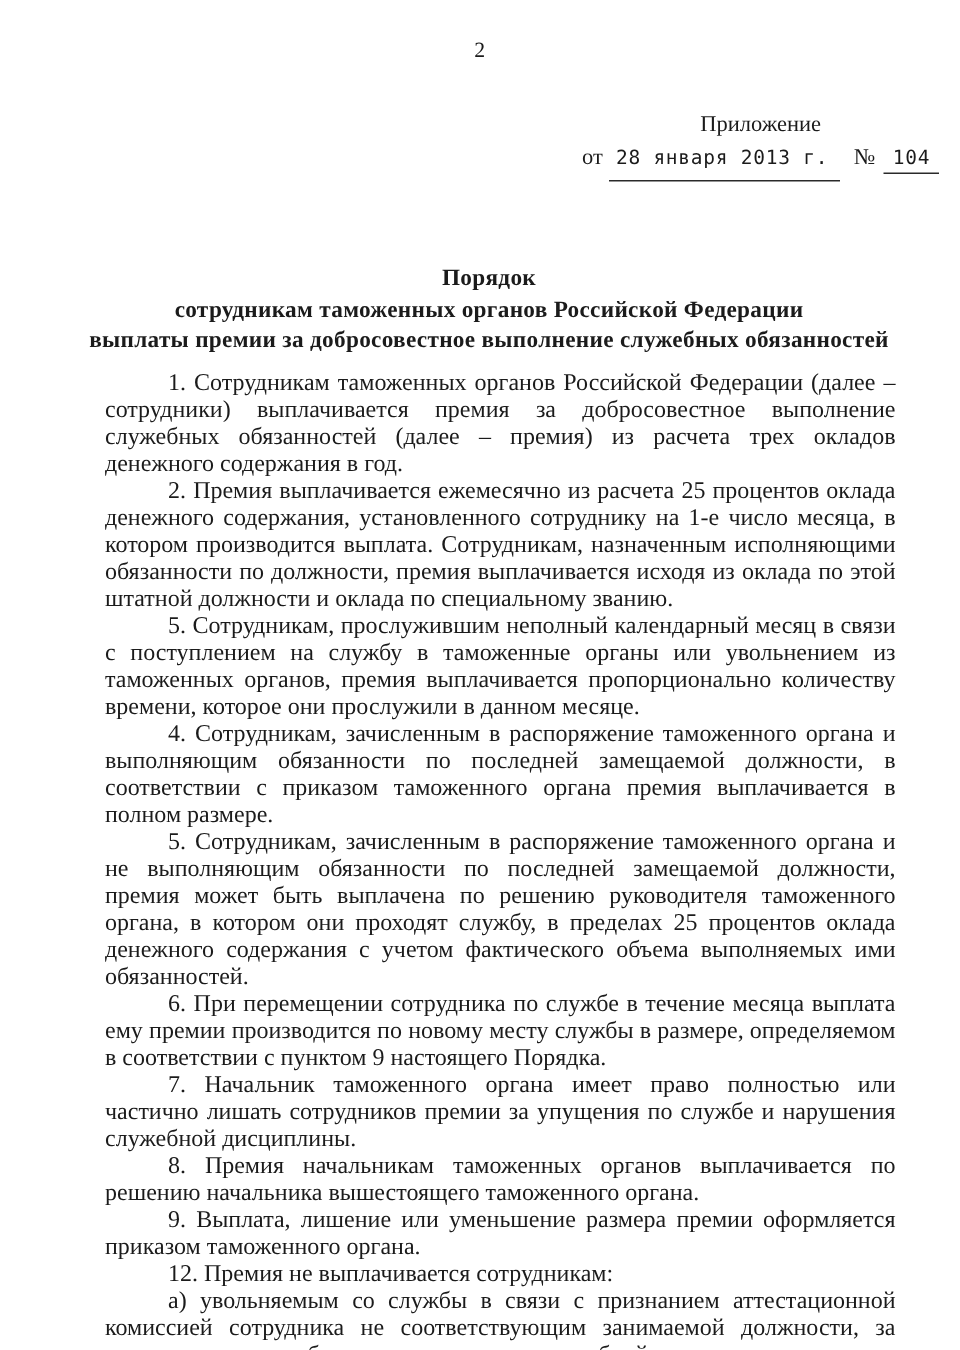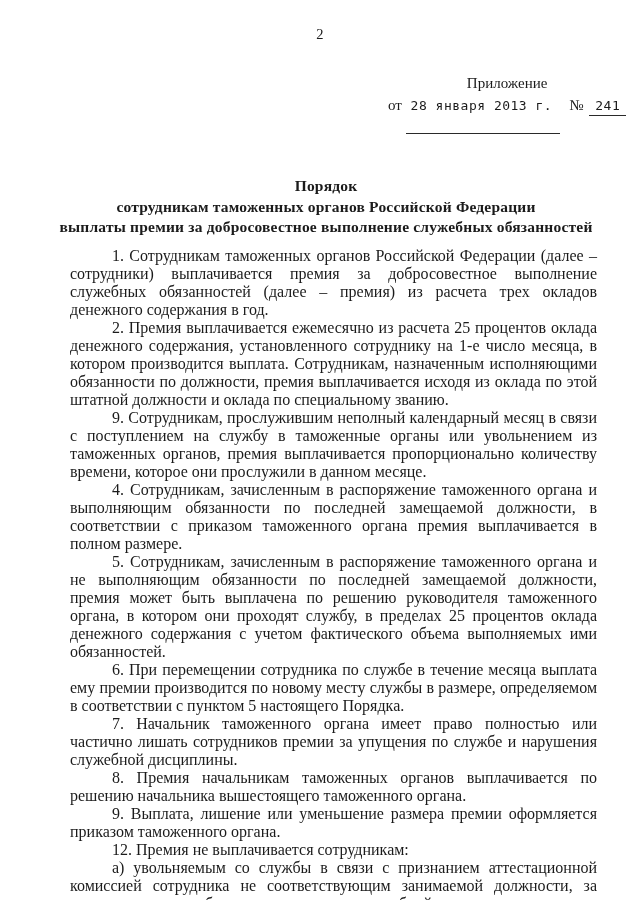--- a/index.html
+++ b/index.html
@@ -35,21 +35,21 @@
     text-align: center;
   }
   .appendix .fill-line {
     display: inline-block;
   }
   .fill {
     font-family: "DejaVu Sans Mono", monospace;
     font-size: 13px;
     letter-spacing: 0.5px;
     border-bottom: 1.5px solid #2a2a2a;
-    padding: 0 8px 19px 5px;
+    padding: 0 8px 6px 5px;
     display: inline-block;
     line-height: 16px;
   }
   .fill.number {
     padding: 0 6px 1px 6px;
   }
   .num-sign {
     margin-left: 9px;
     margin-right: 2px;
   }
@@ -87,37 +87,37 @@
 
 <div class="page">
 
   <div class="page-number">2</div>
 
   <div class="appendix">
     <div>Приложение</div>
     <div class="fill-line">
       <span>от</span>
       <span class="fill">28 января 2013 г.</span><span class="num-sign">№</span>
-      <span class="fill number">241</span>
+      <span class="fill number">104</span>
     </div>
   </div>
 
   <div class="doc-title">
     <div>Порядок</div>
     <div>сотрудникам таможенных органов Российской Федерации</div>
     <div>выплаты премии за добросовестное выполнение служебных обязанностей</div>
   </div>
 
   <div class="body-text">
     <p>1. Сотрудникам таможенных органов Российской Федерации (далее – сотрудники) выплачивается премия за добросовестное выполнение служебных обязанностей (далее – премия) из расчета трех окладов денежного содержания в год.</p>
     <p>2. Премия выплачивается ежемесячно из расчета 25 процентов оклада денежного содержания, установленного сотруднику на 1-е число месяца, в котором производится выплата. Сотрудникам, назначенным исполняющими обязанности по должности, премия выплачивается исходя из оклада по этой штатной должности и оклада по специальному званию.</p>
-    <p>9. Сотрудникам, прослужившим неполный календарный месяц в связи с поступлением на службу в таможенные органы или увольнением из таможенных органов, премия выплачивается пропорционально количеству времени, которое они прослужили в данном месяце.</p>
+    <p>5. Сотрудникам, прослужившим неполный календарный месяц в связи с поступлением на службу в таможенные органы или увольнением из таможенных органов, премия выплачивается пропорционально количеству времени, которое они прослужили в данном месяце.</p>
     <p>4. Сотрудникам, зачисленным в распоряжение таможенного органа и выполняющим обязанности по последней замещаемой должности, в соответствии с приказом таможенного органа премия выплачивается в полном размере.</p>
     <p>5. Сотрудникам, зачисленным в распоряжение таможенного органа и не выполняющим обязанности по последней замещаемой должности, премия может быть выплачена по решению руководителя таможенного органа, в котором они проходят службу, в пределах 25 процентов оклада денежного содержания с учетом фактического объема выполняемых ими обязанностей.</p>
-    <p>6. При перемещении сотрудника по службе в течение месяца выплата ему премии производится по новому месту службы в размере, определяемом в соответствии с пунктом 5 настоящего Порядка.</p>
+    <p>6. При перемещении сотрудника по службе в течение месяца выплата ему премии производится по новому месту службы в размере, определяемом в соответствии с пунктом 9 настоящего Порядка.</p>
     <p>7. Начальник таможенного органа имеет право полностью или частично лишать сотрудников премии за упущения по службе и нарушения служебной дисциплины.</p>
     <p>8. Премия начальникам таможенных органов выплачивается по решению начальника вышестоящего таможенного органа.</p>
     <p>9. Выплата, лишение или уменьшение размера премии оформляется приказом таможенного органа.</p>
     <p>12. Премия не выплачивается сотрудникам:</p>
     <p class="continued">а) увольняемым со службы в связи с признанием аттестационной комиссией сотрудника не соответствующим занимаемой должности, за однократное грубое нарушение служебной дисциплины или систематические нарушения служебной</p>
   </div>
 
 </div>
 
 </body></html>

